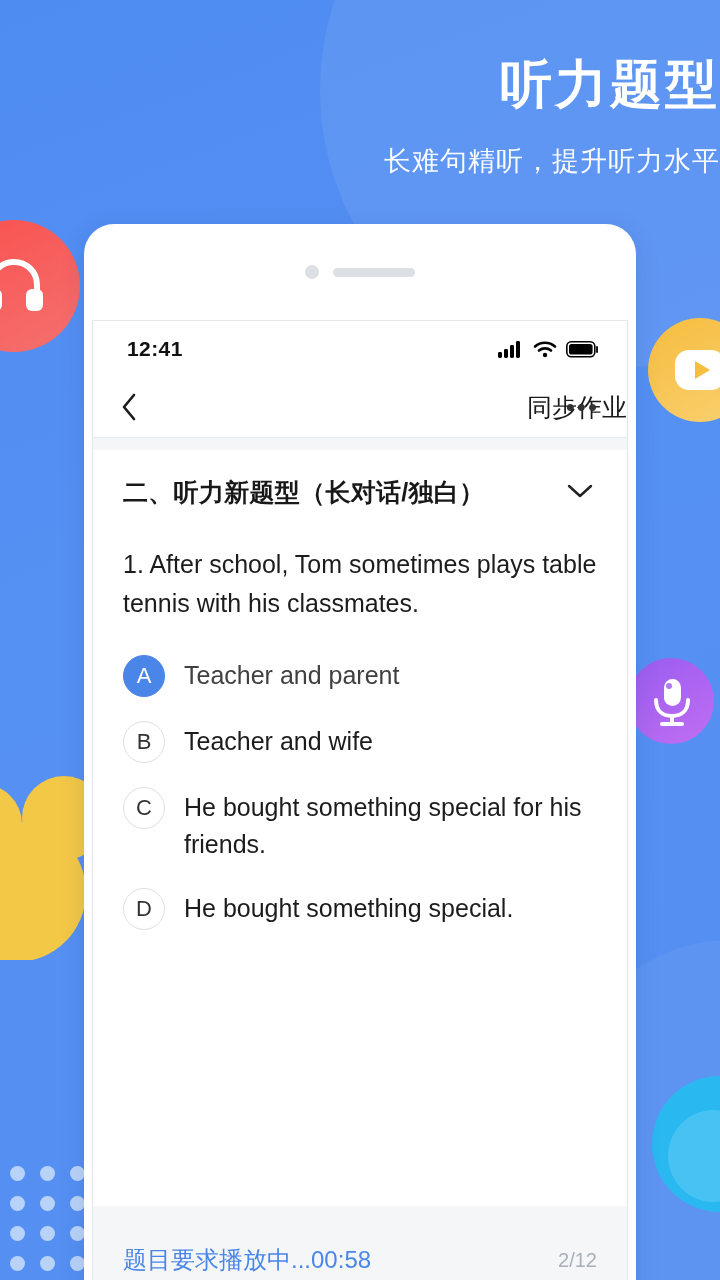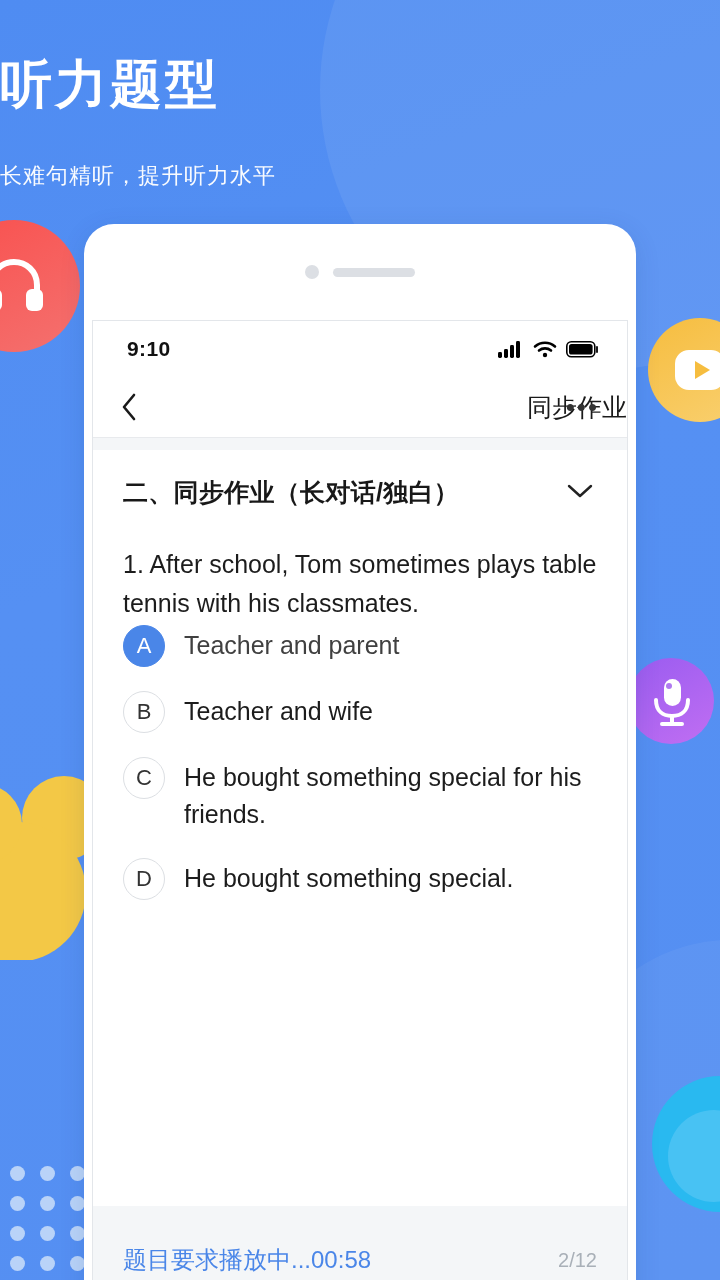--- a/index.html
+++ b/index.html
@@ -104,35 +104,35 @@
     display: block;
     width: 15px; height: 15px;
     border-radius: 50%;
     background: #b9d3f8;
   }
 
   
   .hero {
     position: absolute;
     top: 0; left: 0; right: 0;
-    text-align: left;
+    text-align: right;
     padding-top: 52px;
   }
   .hero-title {
     color: #ffffff;
     font-size: 52px;
     font-weight: bold;
     letter-spacing: 3px;
     line-height: 1.25;
   }
   .hero-subtitle {
     color: #ffffff;
-    font-size: 22px;
+    font-size: 27px;
     letter-spacing: 1px;
-    margin-top: 44px;
+    margin-top: 26px;
     opacity: 0.97;
   }
 
   
   .phone {
     position: absolute;
     left: 84px;
     top: 224px;
     width: 552px;
     height: 1090px;
@@ -254,20 +254,21 @@
   }
   .chevron {
     cursor: pointer;
     padding: 4px;
   }
 
   .question {
     font-size: 25px;
     line-height: 1.55;
     color: #1c1c1c;
+    margin-bottom: 30px;
   }
 
   .option {
     display: flex;
     align-items: flex-start;
     gap: 19px;
     margin-bottom: 22px;
     cursor: pointer;
   }
   .opt-circle {
@@ -387,21 +388,21 @@
 <div class="phone">
 
   <div class="phone-notch">
     <span class="notch-cam"></span>
     <span class="notch-speaker"></span>
   </div>
 
   <div class="screen">
 
     <div class="statusbar">
-      <span class="status-time">9:10</span>
+      <span class="status-time">12:41</span>
       <span class="status-icons">
         <svg width="26" height="18" viewBox="0 0 26 18">
           <rect x="0" y="12" width="4" height="6" rx="1.4" fill="#000"></rect>
           <rect x="6" y="9" width="4" height="9" rx="1.4" fill="#000"></rect>
           <rect x="12" y="5" width="4" height="13" rx="1.4" fill="#000"></rect>
           <rect x="18" y="1" width="4" height="17" rx="1.4" fill="#000"></rect>
         </svg>
         <svg width="24" height="18" viewBox="0 0 24 18">
           <path d="M2 6.5 A15 15 0 0 1 22 6.5" fill="none" stroke="#000" stroke-width="2.6" stroke-linecap="round"></path>
           <path d="M6 10.5 A9.5 9.5 0 0 1 18 10.5" fill="none" stroke="#000" stroke-width="2.6" stroke-linecap="round"></path>
@@ -423,21 +424,21 @@
       </span>
       <span class="nav-title">同步作业</span>
       <span class="nav-more">•••</span>
     </div>
     <div class="nav-divider"></div>
     <div class="nav-shade"></div>
 
     <div class="content">
 
       <div class="section-head">
-        <span class="section-title">二、同步作业（长对话/独白）</span>
+        <span class="section-title">二、听力新题型（长对话/独白）</span>
         <span class="chevron">
           <svg width="26" height="16" viewBox="0 0 26 16">
             <path d="M2 3 L13 13 L24 3" fill="none" stroke="#222" stroke-width="2.4" stroke-linecap="round" stroke-linejoin="round"></path>
           </svg>
         </span>
       </div>
 
       <div class="question">1. After school, Tom sometimes plays table tennis with his classmates.</div>
 
       <div class="option">

